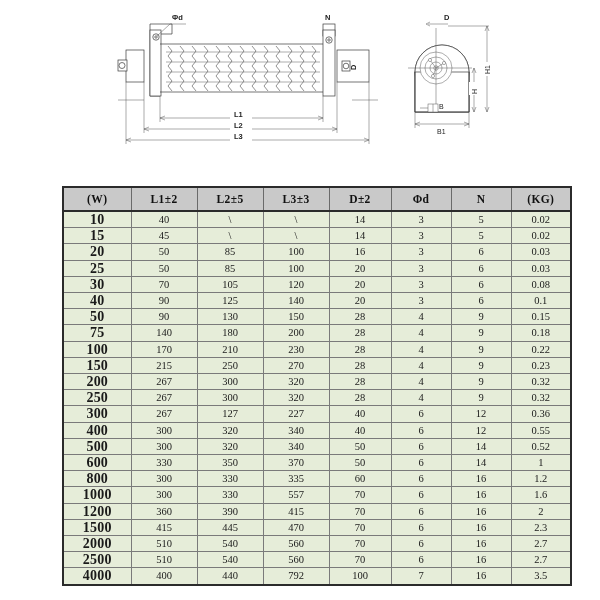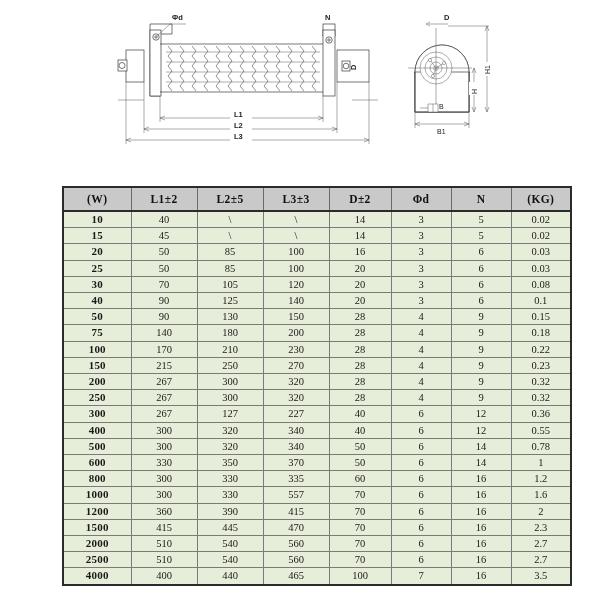--- a/index.html
+++ b/index.html
@@ -59,21 +59,21 @@
     border-bottom: 2px solid #2b2b2b;
   }
   table.spec tbody td {
     background: #e6edd9;
     color: #1a1a1a;
     font-size: 10.5px;
     font-family: "Liberation Serif", serif;
   }
   table.spec tbody td.pw {
     font-weight: bold;
-    font-size: 11px;
+    font-size: 14px;
     letter-spacing: 0.2px;
   }
   table.spec tbody tr td { border-top: 1px solid #8d8d8d; }
 
   .c0 { width: 68px; }
   .c1 { width: 66px; }
   .c2 { width: 66px; }
   .c3 { width: 66px; }
   .c4 { width: 62px; }
   .c5 { width: 60px; }
@@ -426,21 +426,21 @@
             <td>0.55</td>
           </tr>
           <tr>
             <td class="pw">500</td>
             <td>300</td>
             <td>320</td>
             <td>340</td>
             <td>50</td>
             <td>6</td>
             <td>14</td>
-            <td>0.78</td>
+            <td>0.52</td>
           </tr>
           <tr>
             <td class="pw">600</td>
             <td>330</td>
             <td>350</td>
             <td>370</td>
             <td>50</td>
             <td>6</td>
             <td>14</td>
             <td>1</td>
@@ -502,21 +502,21 @@
             <td>560</td>
             <td>70</td>
             <td>6</td>
             <td>16</td>
             <td>2.7</td>
           </tr>
           <tr>
             <td class="pw">4000</td>
             <td>400</td>
             <td>440</td>
-            <td>465</td>
+            <td>792</td>
             <td>100</td>
             <td>7</td>
             <td>16</td>
             <td>3.5</td>
           </tr>
         </tbody>
     </table>
   </div>
 
 </div>

